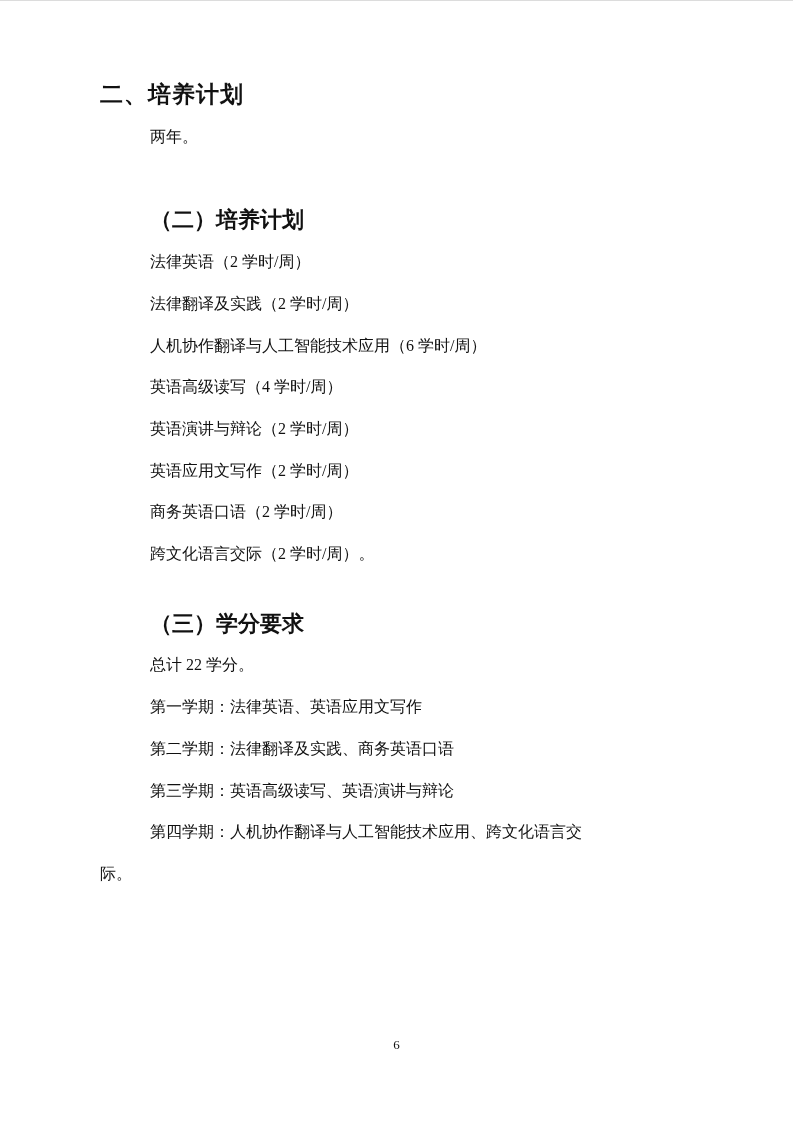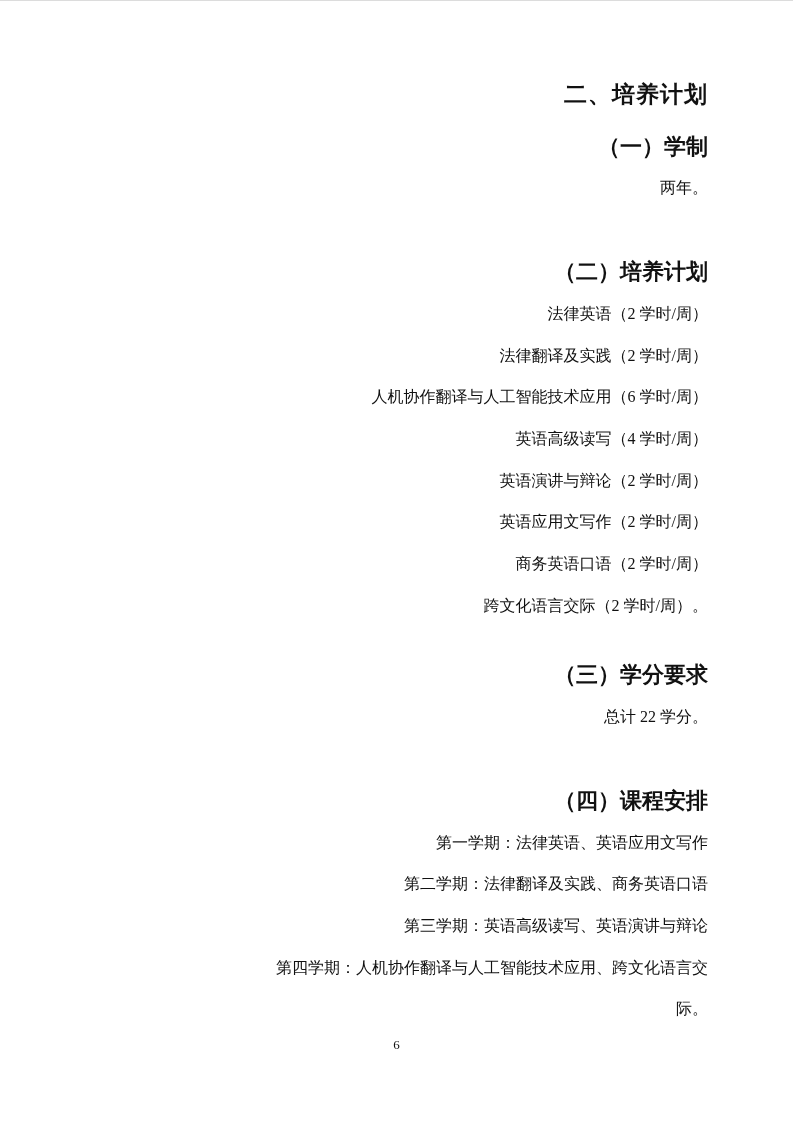--- a/index.html
+++ b/index.html
@@ -13,23 +13,22 @@
     height: 1122px;
     background: #ffffff;
     color: #111111;
     overflow: hidden;
     box-sizing: border-box;
     border-top: 1px solid #dcdcdc;
   }
   .content {
     position: absolute;
     top: 73px;
-    left: 83px;
+    left: 100px;
     width: 625px;
-    text-align: right;
   }
   .doc-title {
     margin: 0;
     font-family: "Liberation Sans", "DejaVu Sans", sans-serif;
     font-weight: bold;
     font-size: 23px;
     line-height: 41.7px;
     letter-spacing: 1px;
   }
   .section-heading {
@@ -66,37 +65,35 @@
   }
 </style>
 </head>
 <body>
 
 <div class="page">
   <div class="content">
 
     <h1 class="doc-title">二、培养计划</h1>
 
-    <h2 class="section-heading sh-first">（一）学制</h2>
     <p class="para">两年。</p>
 
     <h2 class="section-heading sh-gap-2">（二）培养计划</h2>
     <p class="para">法律英语（2 学时/周）</p>
     <p class="para">法律翻译及实践（2 学时/周）</p>
     <p class="para">人机协作翻译与人工智能技术应用（6 学时/周）</p>
     <p class="para">英语高级读写（4 学时/周）</p>
     <p class="para">英语演讲与辩论（2 学时/周）</p>
     <p class="para">英语应用文写作（2 学时/周）</p>
     <p class="para">商务英语口语（2 学时/周）</p>
     <p class="para">跨文化语言交际（2 学时/周）。</p>
 
     <h2 class="section-heading sh-gap-3">（三）学分要求</h2>
     <p class="para">总计 22 学分。</p>
 
-    <h2 class="section-heading sh-gap-2">（四）课程安排</h2>
     <p class="para">第一学期：法律英语、英语应用文写作</p>
     <p class="para">第二学期：法律翻译及实践、商务英语口语</p>
     <p class="para">第三学期：英语高级读写、英语演讲与辩论</p>
     <p class="para">第四学期：人机协作翻译与人工智能技术应用、跨文化语言交</p>
     <p class="para continuation">际。</p>
 
   </div>
 
   <div class="page-number">6</div>
 </div>

